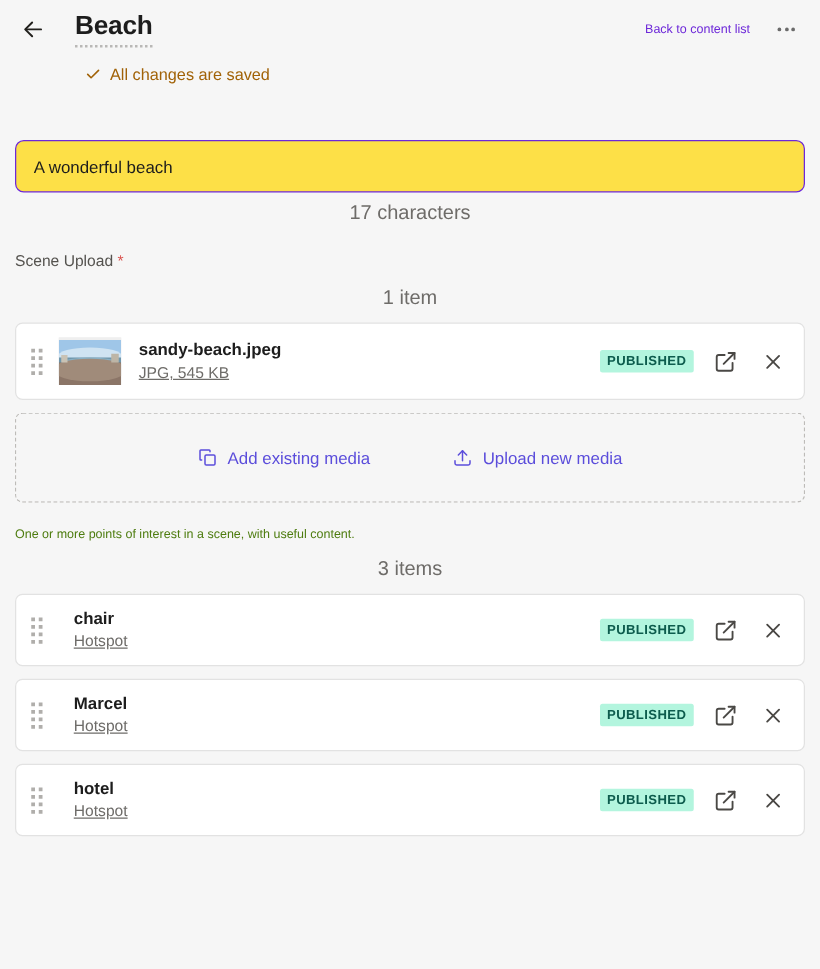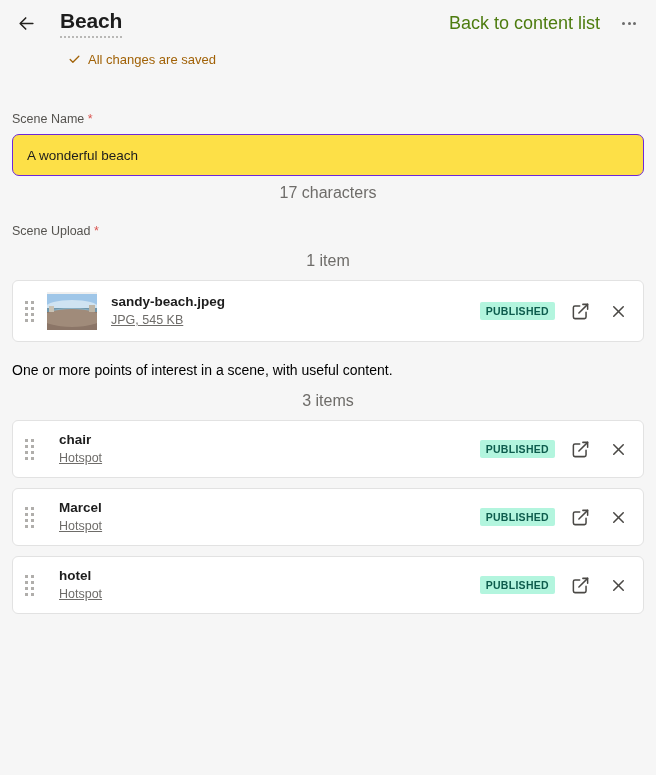--- a/index.html
+++ b/index.html
@@ -35,22 +35,22 @@
     letter-spacing: -0.2px;
     color: #1d1d1d;
     line-height: 24px;
     border-bottom: 2px dotted #b9b8b6;
     padding-bottom: 3px;
     display: inline-block;
     cursor: text;
   }
   .header-spacer { flex: 1 1 auto; }
   .back-link {
-    font-size: 18px;
-    color: #4d7c0f;
+    font-size: 10px;
+    color: #6d28d9;
     text-decoration: none;
     cursor: pointer;
     white-space: nowrap;
   }
   .more-btn {
     margin-left: 18px;
     width: 22px; height: 22px;
     display: flex; align-items: center; justify-content: center;
     color: #6b6b6b;
     cursor: pointer;
@@ -96,22 +96,22 @@
     outline: none;
   }
   .meta-right {
     text-align: center;
     font-size: 16px;
     color: #6e6c69;
     margin-top: 8px;
   }
 
   .help-text {
-    font-size: 14px;
-    color: #000000;
+    font-size: 10px;
+    color: #4d7c0f;
     margin-top: -2px;
     margin-bottom: 8px;
   }
 
   
   .item-card {
     background: #ffffff;
     border: 1px solid #e2e2e2;
     border-radius: 6px;
     display: flex;
@@ -237,24 +237,20 @@
       <svg width="13" height="13" viewBox="0 0 24 24" fill="none" stroke="currentColor" stroke-width="2.4" stroke-linecap="round" stroke-linejoin="round">
         <polyline points="20 6 9 17 4 12"></polyline>
       </svg>
     </span>
     <span>All changes are saved</span>
   </div>
 
   <div class="body">
 
     <div class="section" style="margin-top:22px;">
-      <div class="field-label">
-        <span>Scene Name</span>
-        <span class="req">*</span>
-      </div>
       <input class="text-input" type="text" value="A wonderful beach" style="">
       <div class="meta-right">17 characters</div>
     </div>
 
     <div class="section">
       <div class="field-label">
         <span>Scene Upload</span>
         <span class="req">*</span>
       </div>
       <div class="meta-right" style="margin-top:14px;margin-bottom:10px;">1 item</div>
@@ -296,20 +292,41 @@
           </svg>
         </div>
         <div class="icon-btn">
           <svg width="19" height="19" viewBox="0 0 24 24" fill="none" stroke="currentColor" stroke-width="1.9" stroke-linecap="round" stroke-linejoin="round">
             <line x1="18" y1="6" x2="6" y2="18"></line>
             <line x1="6" y1="6" x2="18" y2="18"></line>
           </svg>
         </div>
       </div>
 
+      <div class="dropzone">
+        <div class="dz-action">
+          <span>
+            <svg width="16" height="16" viewBox="0 0 24 24" fill="none" stroke="currentColor" stroke-width="1.8" stroke-linecap="round" stroke-linejoin="round">
+              <rect x="9" y="9" width="12" height="12" rx="1.5"></rect>
+              <path d="M5 15H4a1 1 0 0 1-1-1V4a1 1 0 0 1 1-1h10a1 1 0 0 1 1 1v1"></path>
+            </svg>
+          </span>
+          <span>Add existing media</span>
+        </div>
+        <div class="dz-action">
+          <span>
+            <svg width="16" height="16" viewBox="0 0 24 24" fill="none" stroke="currentColor" stroke-width="1.8" stroke-linecap="round" stroke-linejoin="round">
+              <path d="M3 16v3a2 2 0 0 0 2 2h14a2 2 0 0 0 2-2v-3"></path>
+              <polyline points="7 9 12 4 17 9"></polyline>
+              <line x1="12" y1="4" x2="12" y2="16"></line>
+            </svg>
+          </span>
+          <span>Upload new media</span>
+        </div>
+      </div>
     </div>
 
     <div class="section-tight" style="margin-top:22px;">
       <div class="help-text">One or more points of interest in a scene, with useful content.</div>
       <div class="meta-right" style="margin-top:14px;margin-bottom:10px;">3 items</div>
 
       <div class="item-card hotspot">
         <div class="drag-handle">
           <i></i>
             <i></i>

